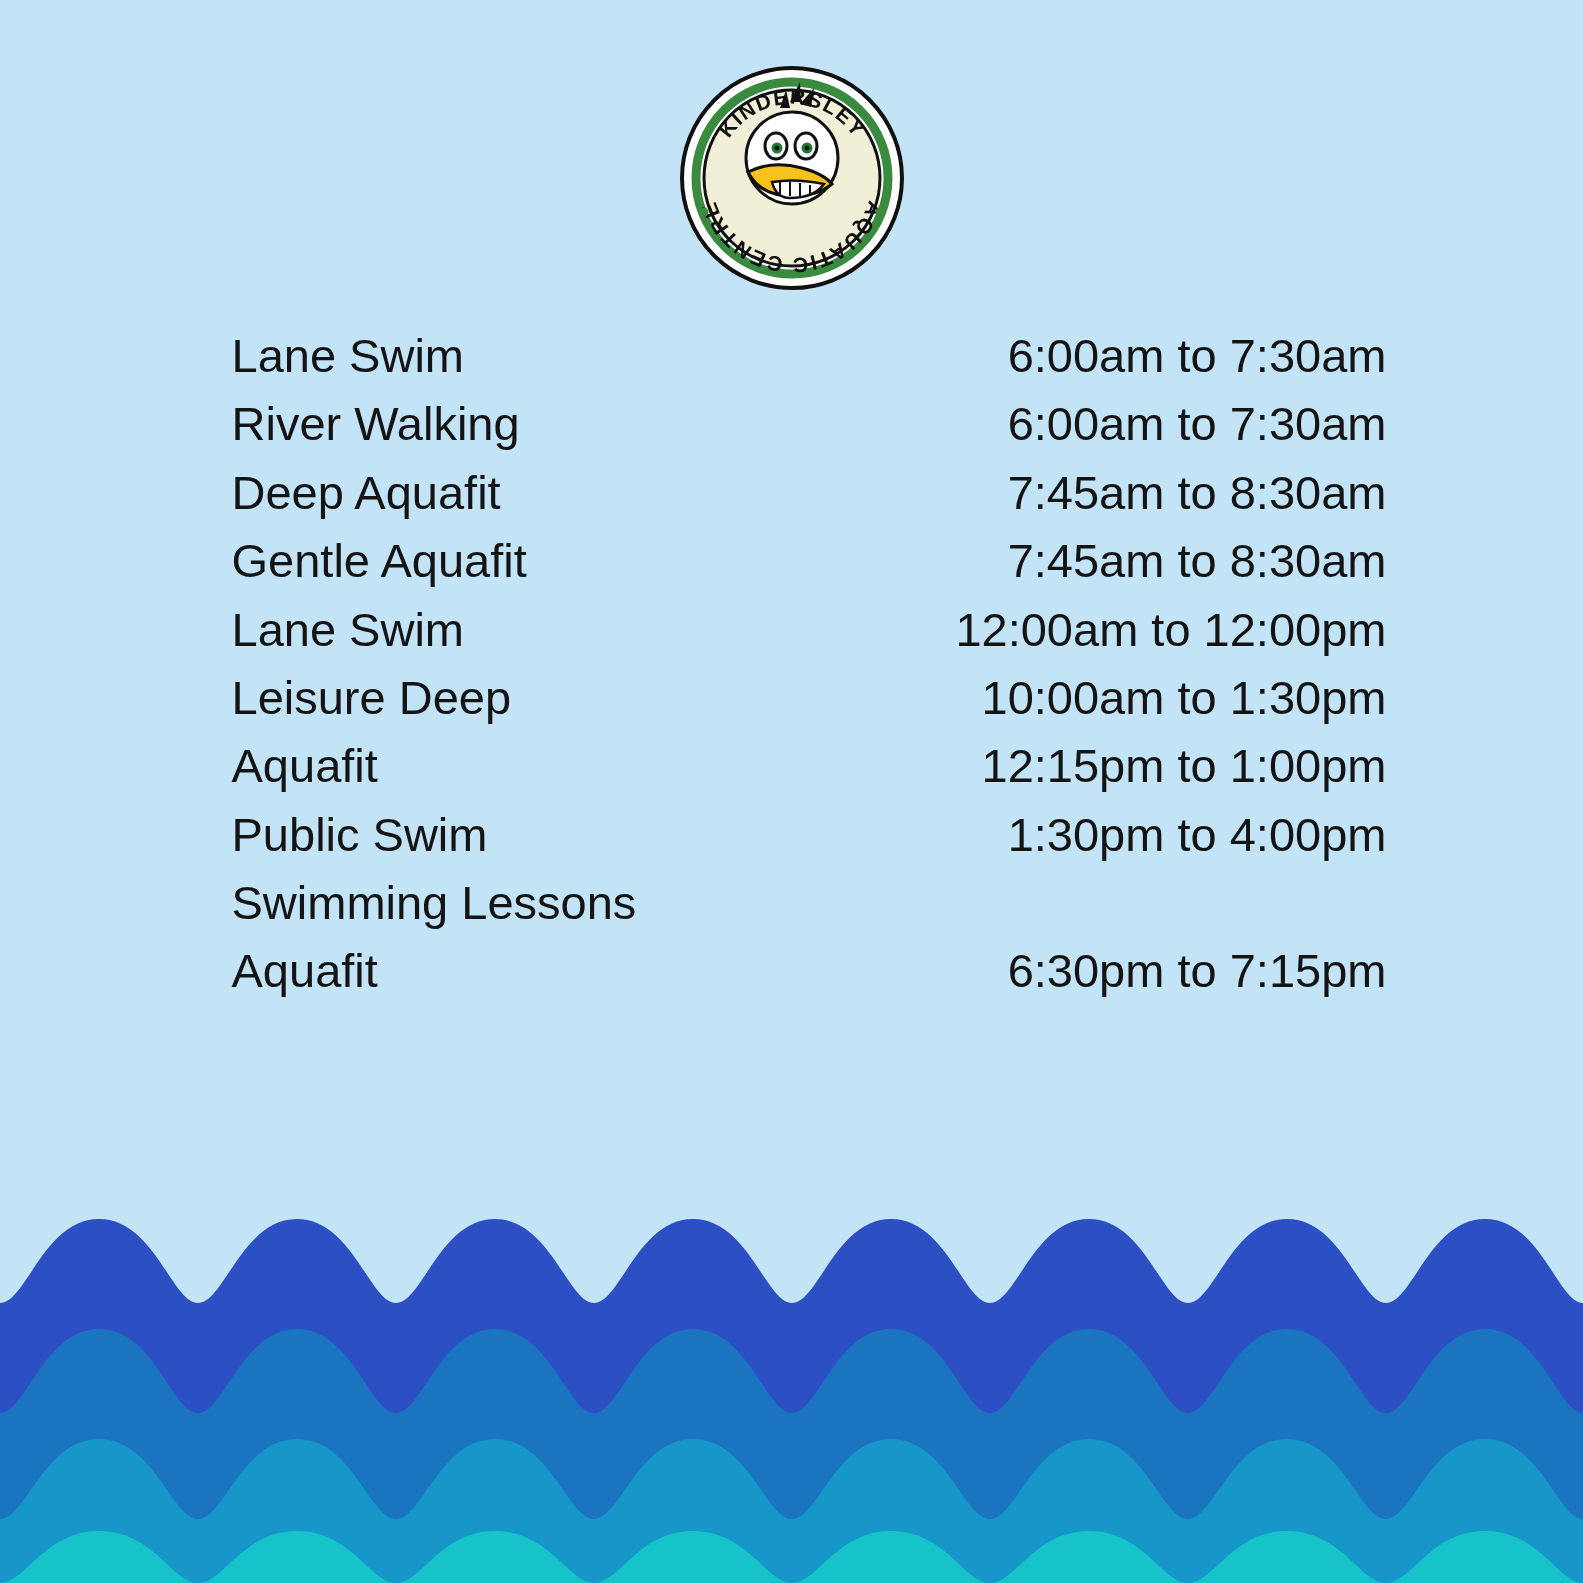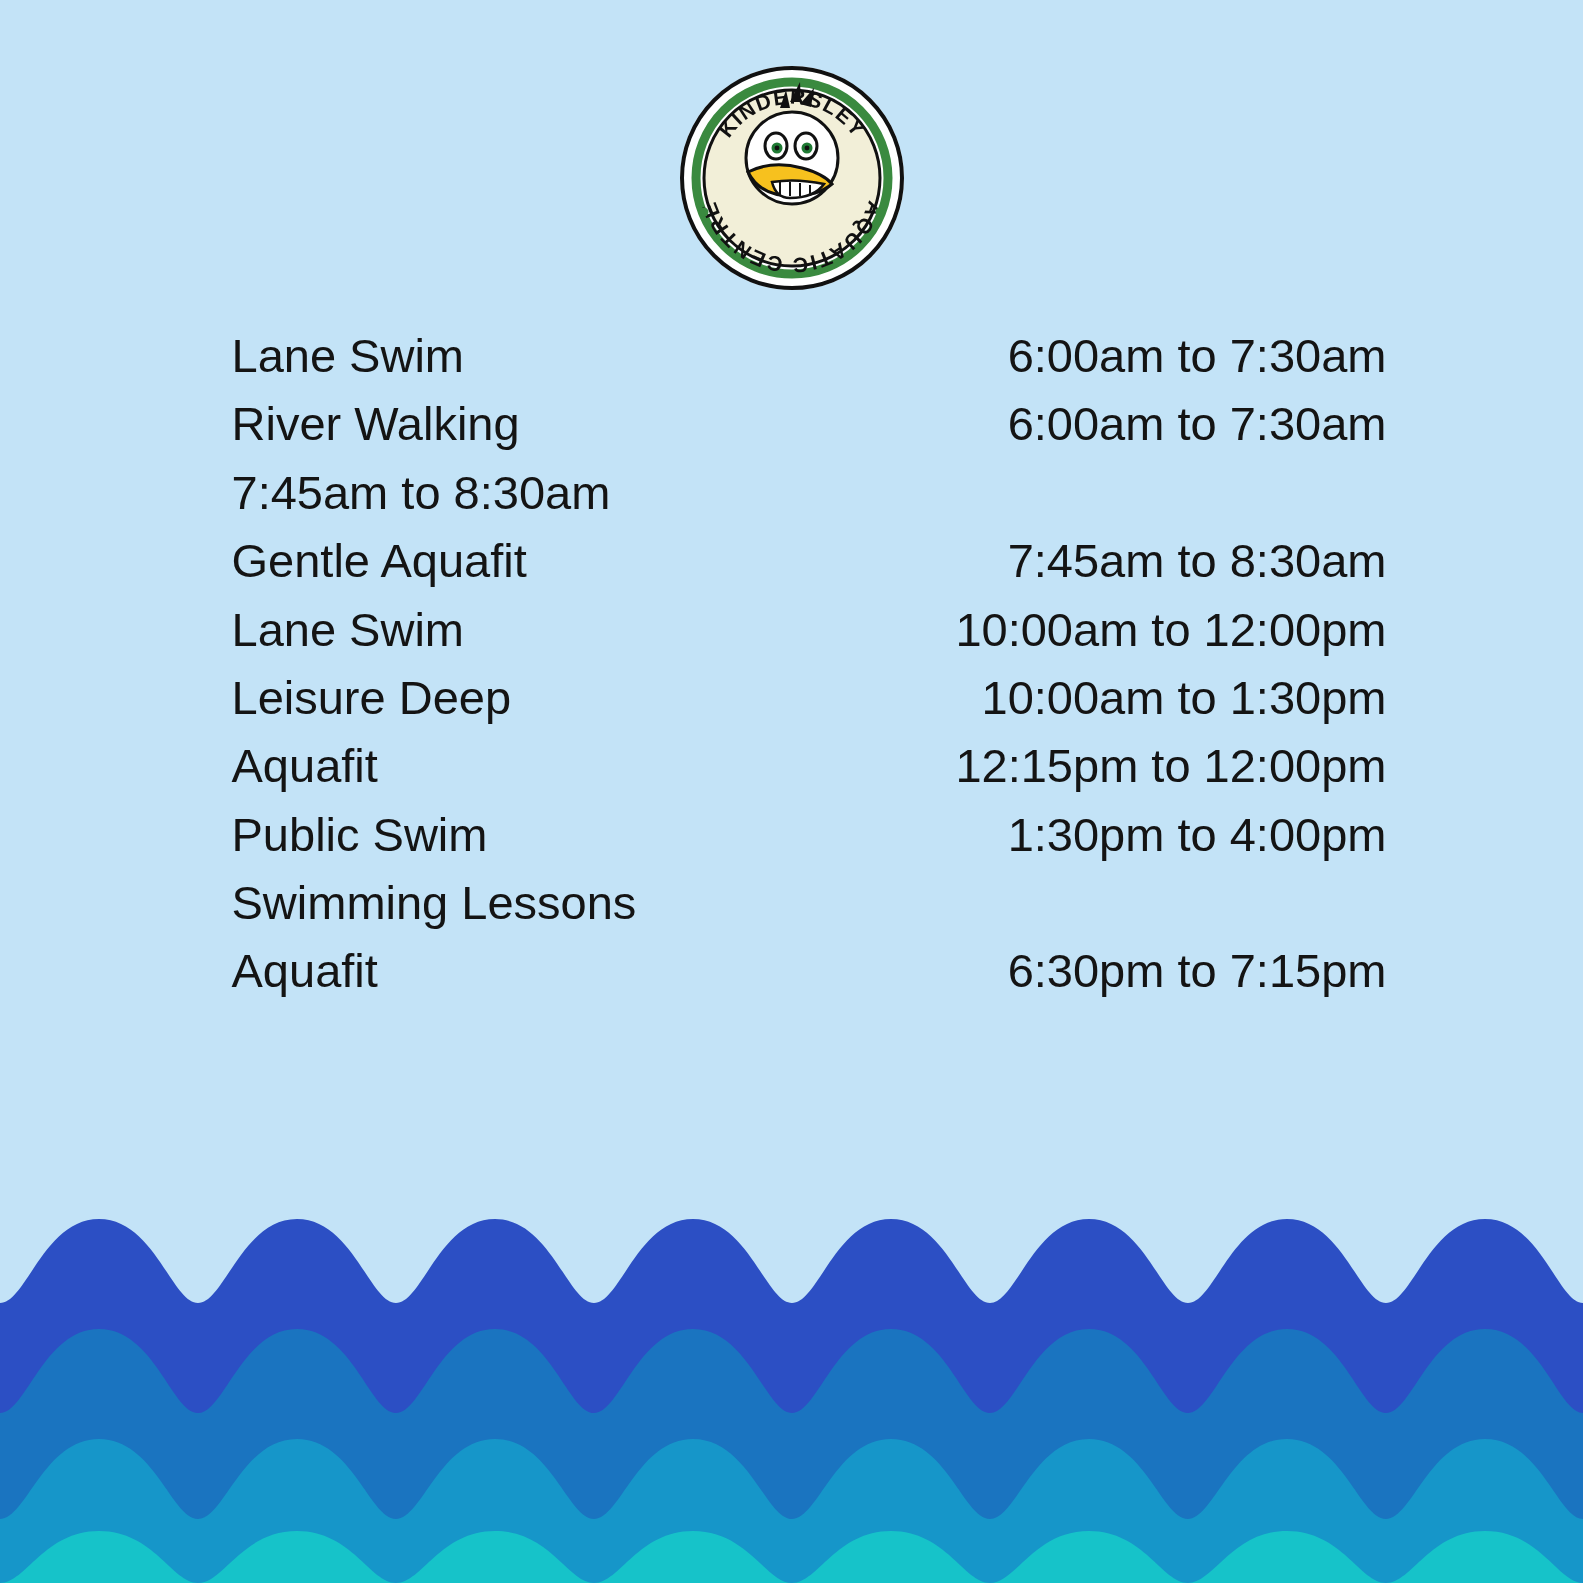--- a/index.html
+++ b/index.html
@@ -137,41 +137,42 @@
     <span class="sched-activity">Lane Swim</span>
     <span class="sched-time">6:00am to 7:30am</span>
   </div>
 
   <div class="sched-row">
     <span class="sched-activity">River Walking</span>
     <span class="sched-time">6:00am to 7:30am</span>
   </div>
 
   <div class="sched-row">
+    <span class="sched-activity">Deep Aquafit</span>
     <span class="sched-time">7:45am to 8:30am</span>
   </div>
 
   <div class="sched-row">
     <span class="sched-activity">Gentle Aquafit</span>
     <span class="sched-time">7:45am to 8:30am</span>
   </div>
 
   <div class="sched-row">
     <span class="sched-activity">Lane Swim</span>
-    <span class="sched-time">10:00am to 12:00pm</span>
+    <span class="sched-time">12:00am to 12:00pm</span>
   </div>
 
   <div class="sched-row">
     <span class="sched-activity">Leisure Deep</span>
     <span class="sched-time">10:00am to 1:30pm</span>
   </div>
 
   <div class="sched-row">
     <span class="sched-activity">Aquafit</span>
-    <span class="sched-time">12:15pm to 12:00pm</span>
+    <span class="sched-time">12:15pm to 1:00pm</span>
   </div>
 
   <div class="sched-row">
     <span class="sched-activity">Public Swim</span>
     <span class="sched-time">1:30pm to 4:00pm</span>
   </div>
 
   <div class="sched-row">
     <span class="sched-activity">Swimming Lessons</span>
   </div>

